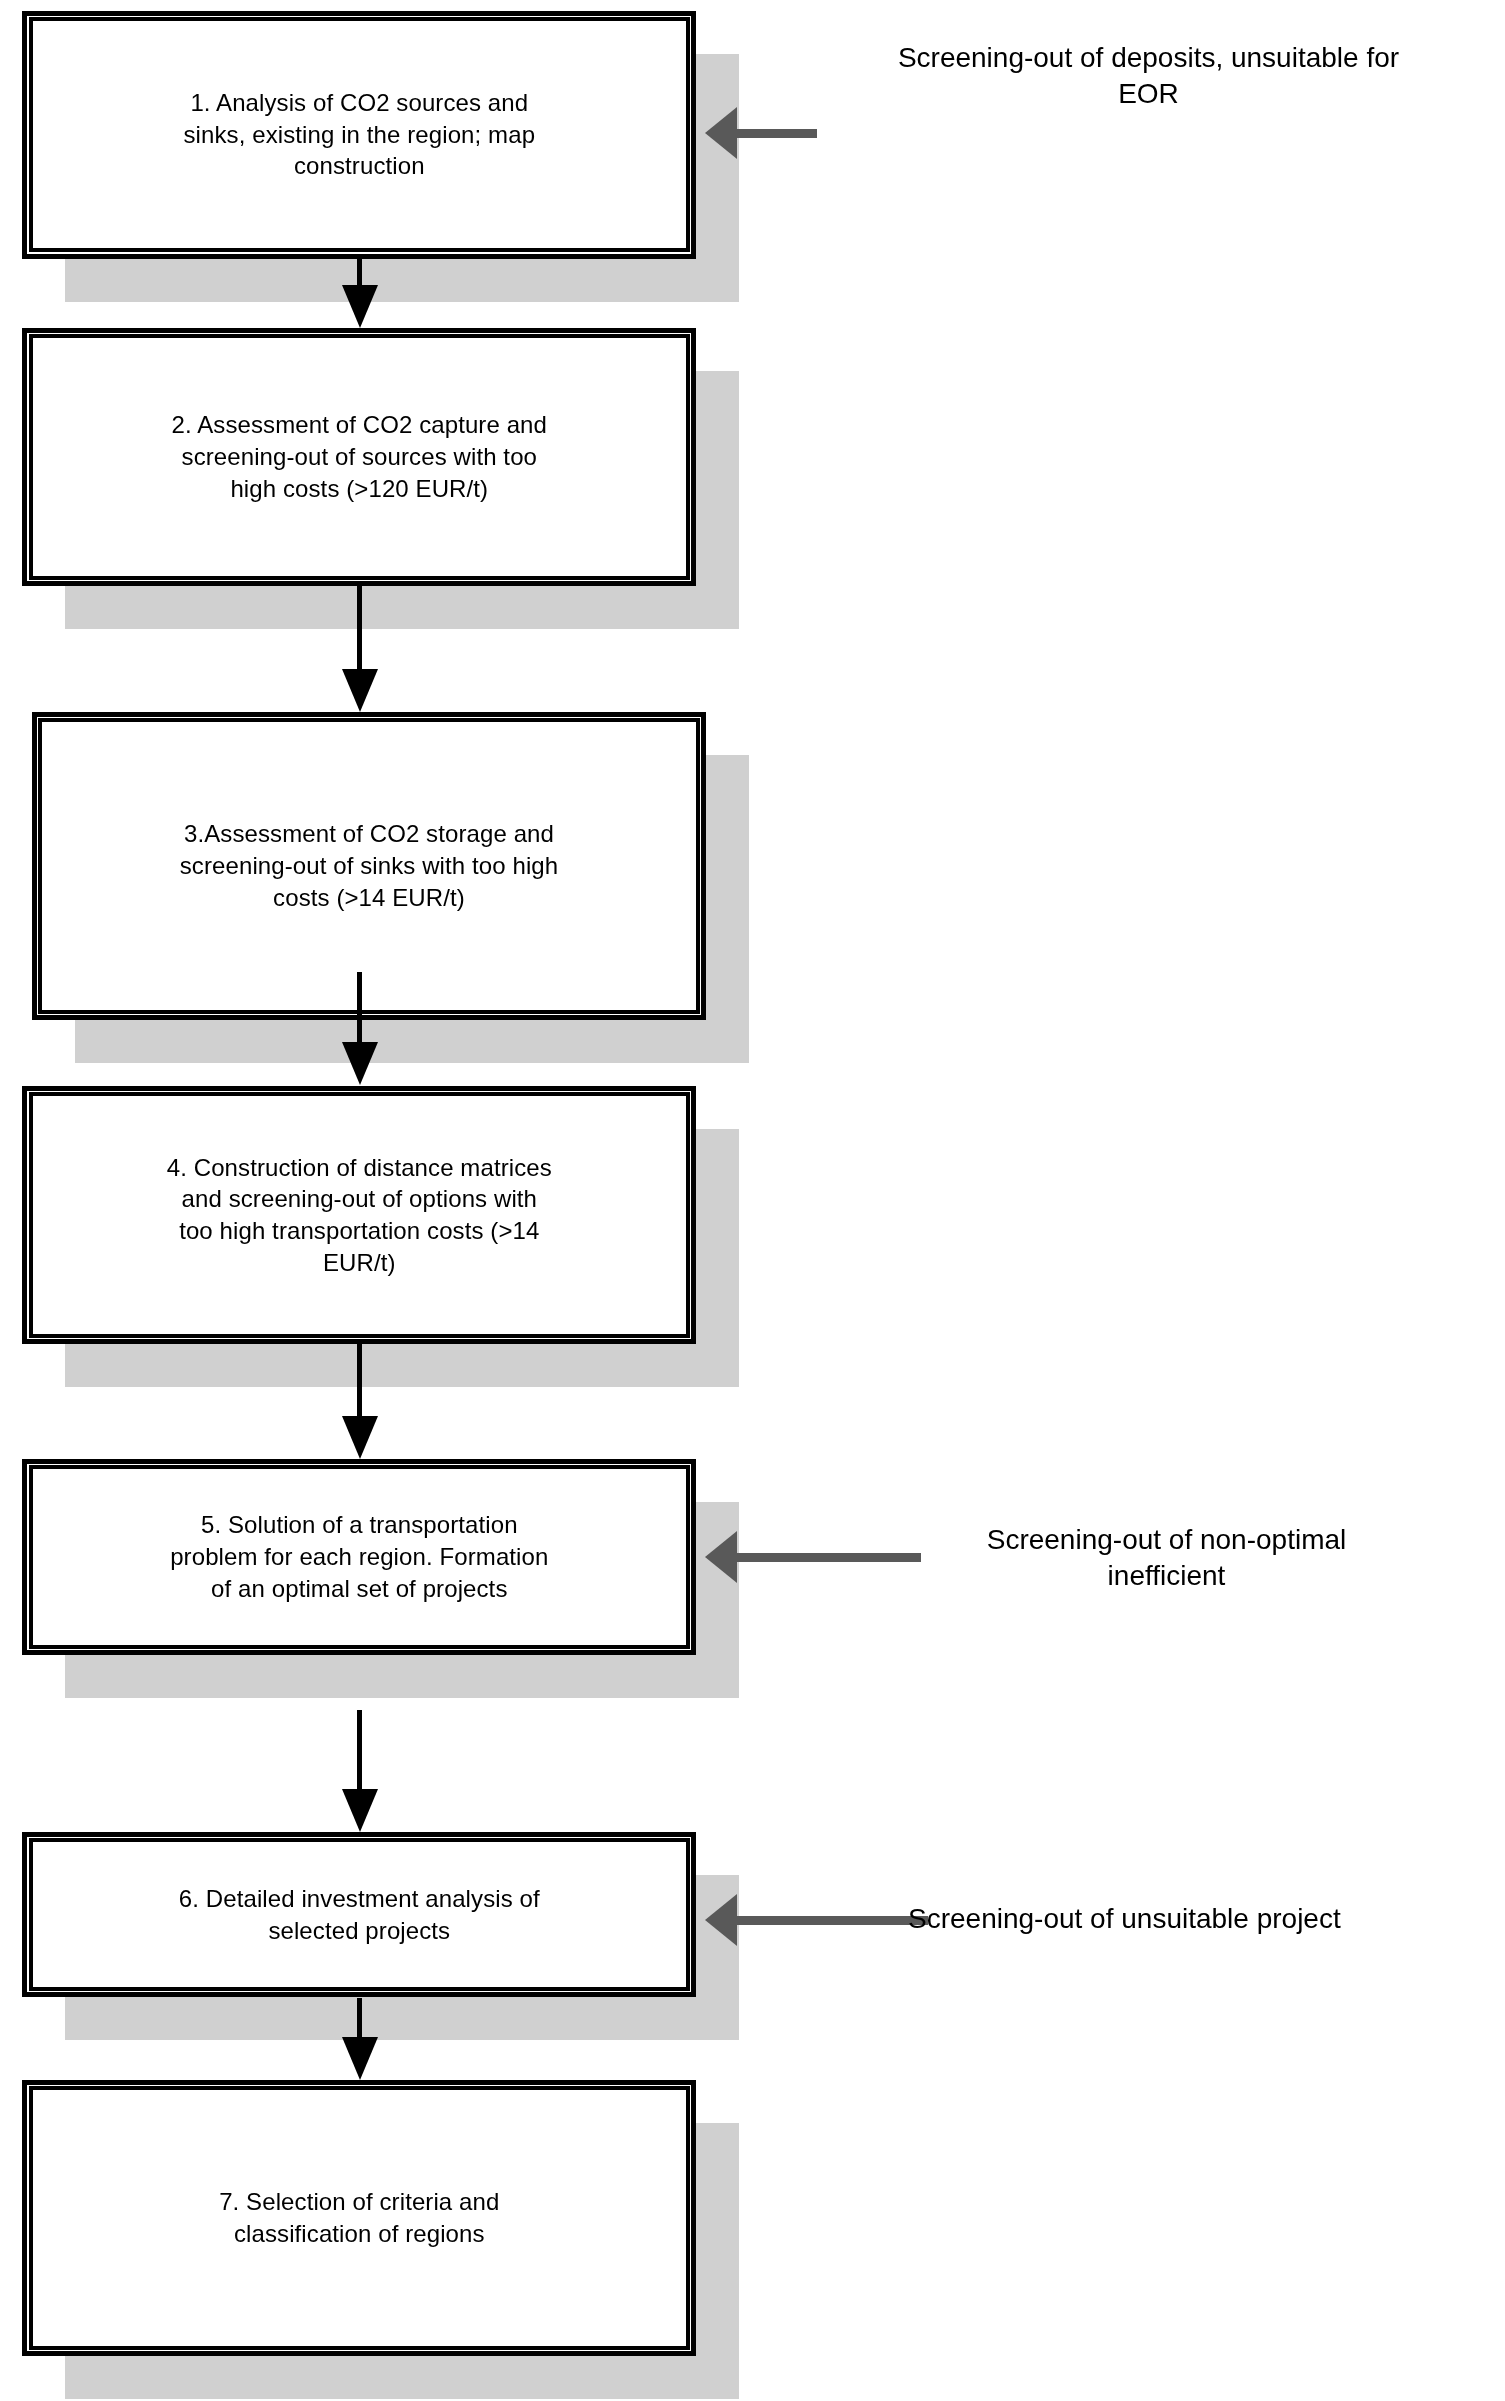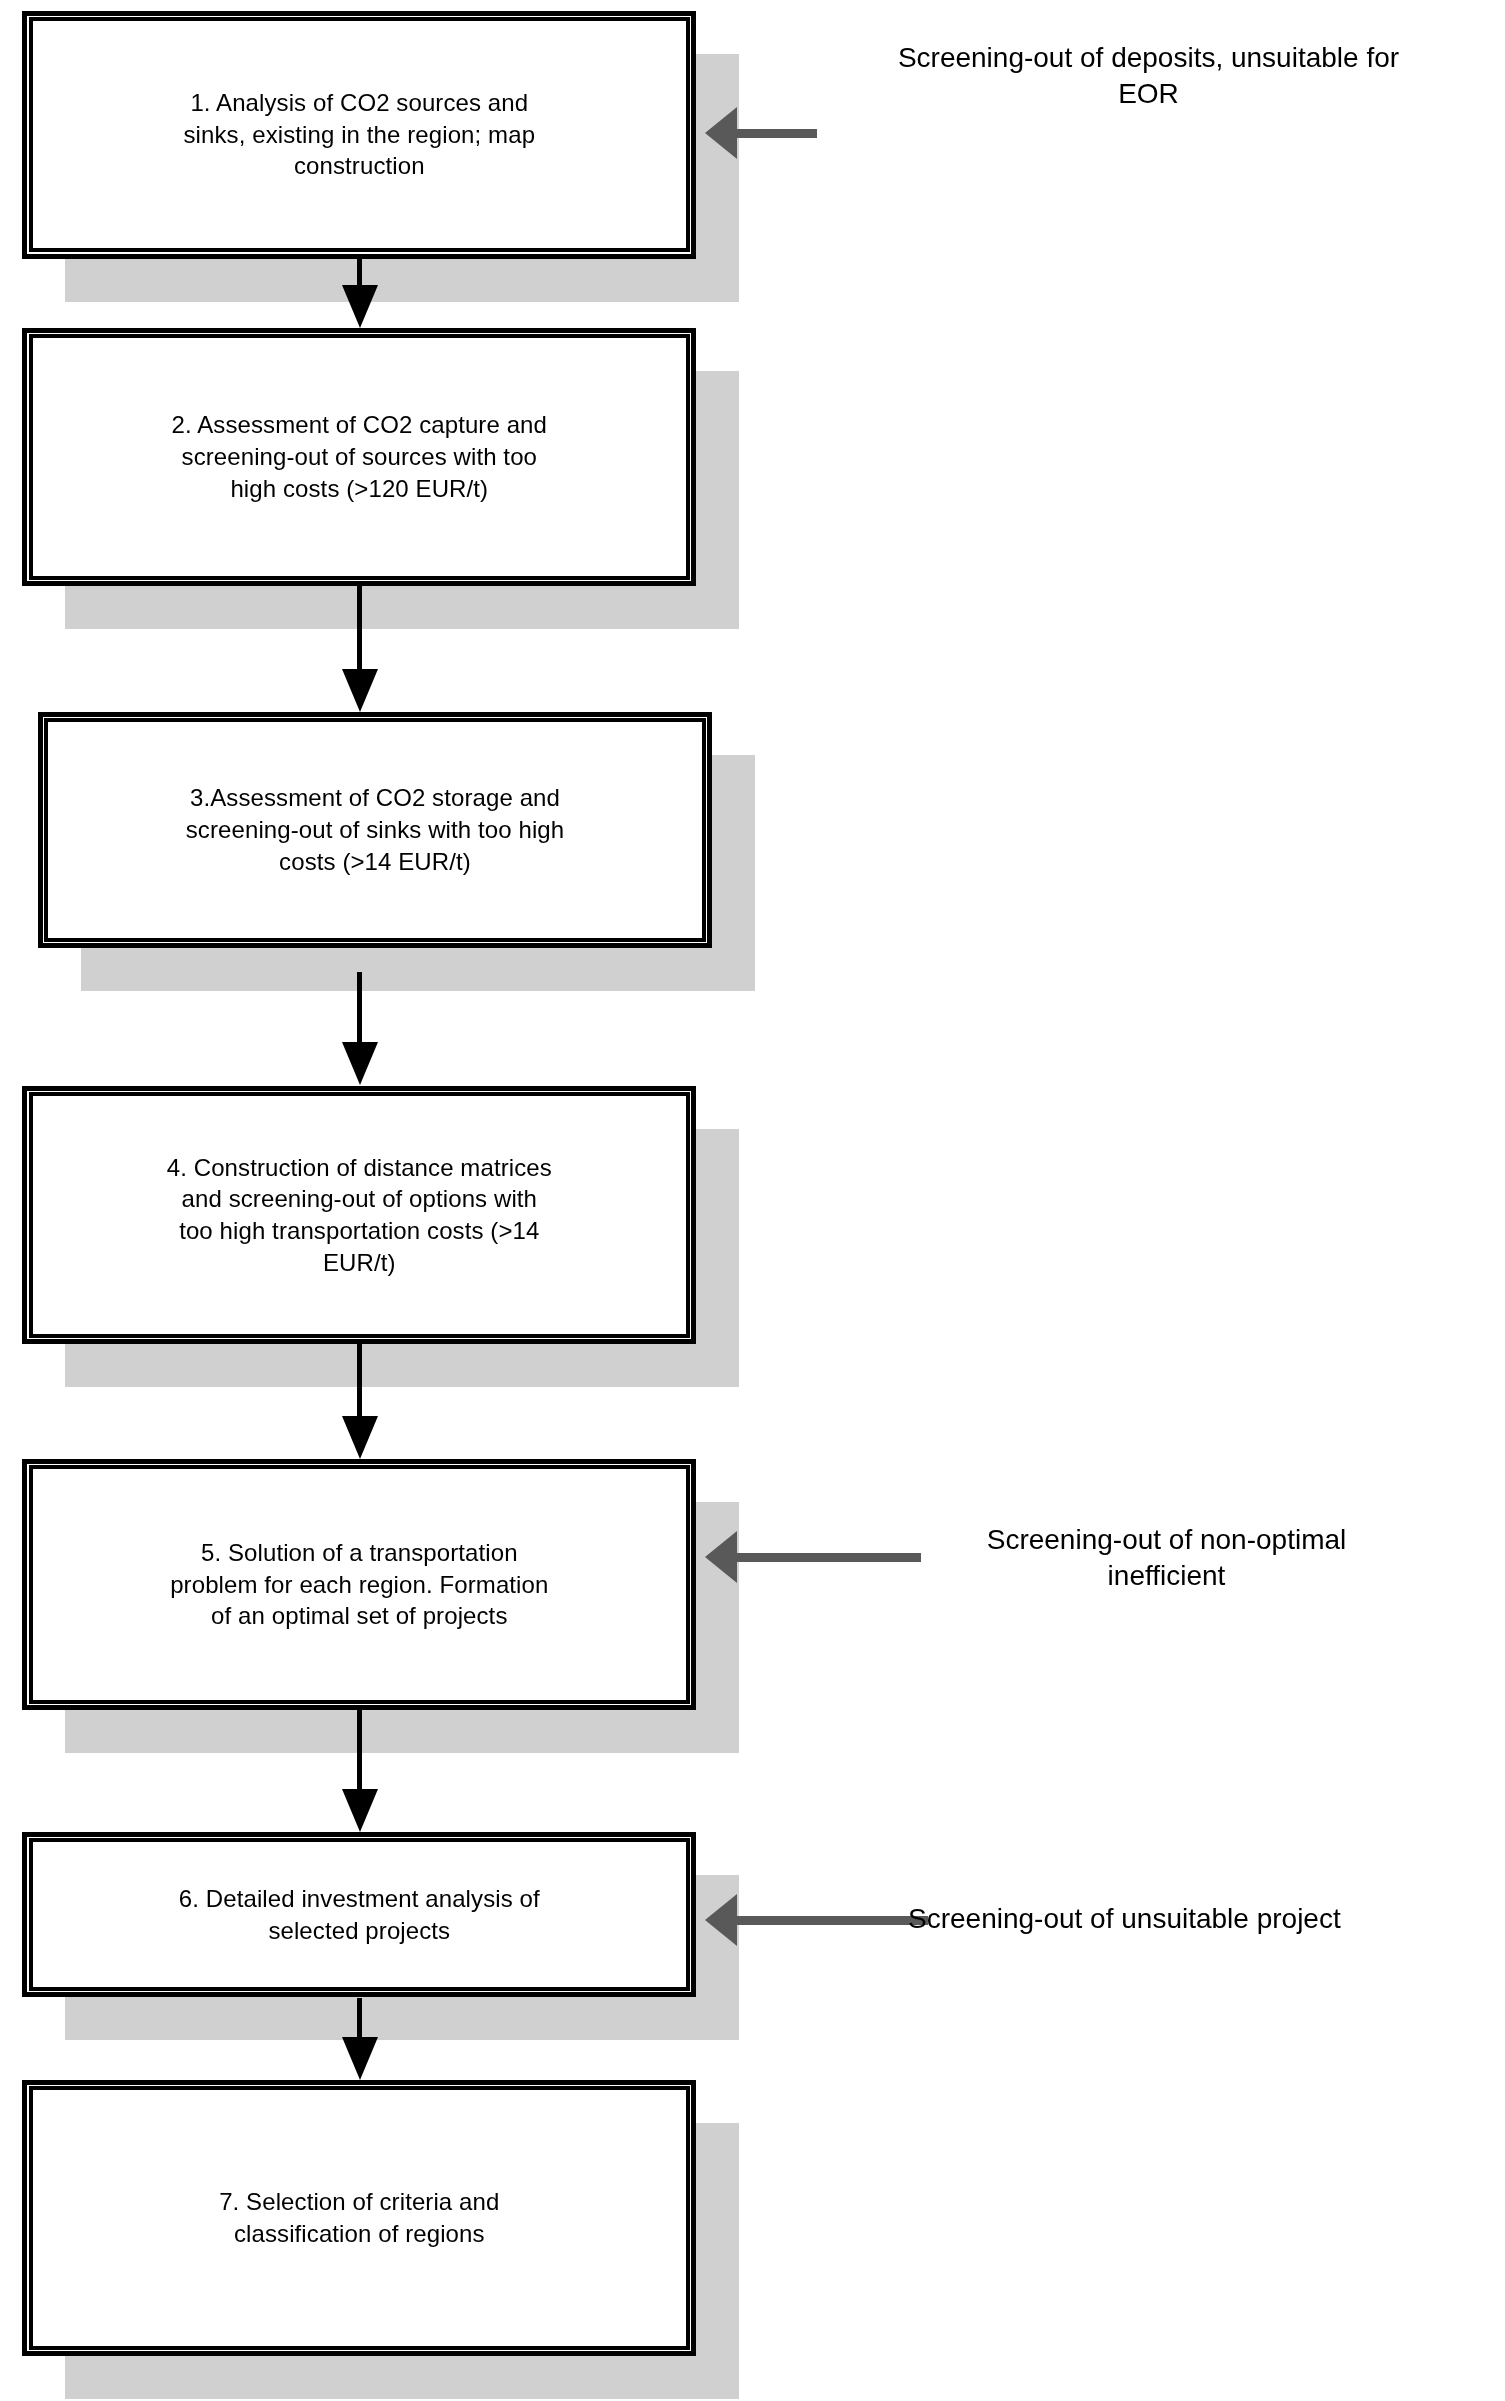--- a/index.html
+++ b/index.html
@@ -158,21 +158,21 @@
 screening-out of sources with too
 high costs (&gt;120 EUR/t)</span>
     </div>
   </div>
 
   <div class="connector" style="left:335px; top:586px; width:49px; height:126px;">
     <div class="stem" style="height:87px;"></div>
     <div class="head"></div>
   </div>
 
-  <div class="node" style="left:38px; top:712px; width:674px; height:236px;">
+  <div class="node" style="left:32px; top:712px; width:674px; height:308px;">
     <div class="shadow"></div>
     <div class="outer"></div>
     <div class="inner">
       <span class="label">3.Assessment of CO2 storage and
 screening-out of sinks with too high
 costs (&gt;14 EUR/t)</span>
     </div>
   </div>
 
   <div class="connector" style="left:335px; top:972px; width:49px; height:113px;">
@@ -189,21 +189,21 @@
 too high transportation costs (&gt;14
 EUR/t)</span>
     </div>
   </div>
 
   <div class="connector" style="left:335px; top:1344px; width:49px; height:115px;">
     <div class="stem" style="height:75px;"></div>
     <div class="head"></div>
   </div>
 
-  <div class="node" style="left:22.3px; top:1459px; width:674px; height:251px;">
+  <div class="node" style="left:22.3px; top:1459px; width:674px; height:196px;">
     <div class="shadow"></div>
     <div class="outer"></div>
     <div class="inner">
       <span class="label">5. Solution of a transportation
 problem for each region. Formation
 of an optimal set of projects</span>
     </div>
   </div>
 
   <div class="anno" style="left:705px; top:1529px; width:216px; height:56px;">

